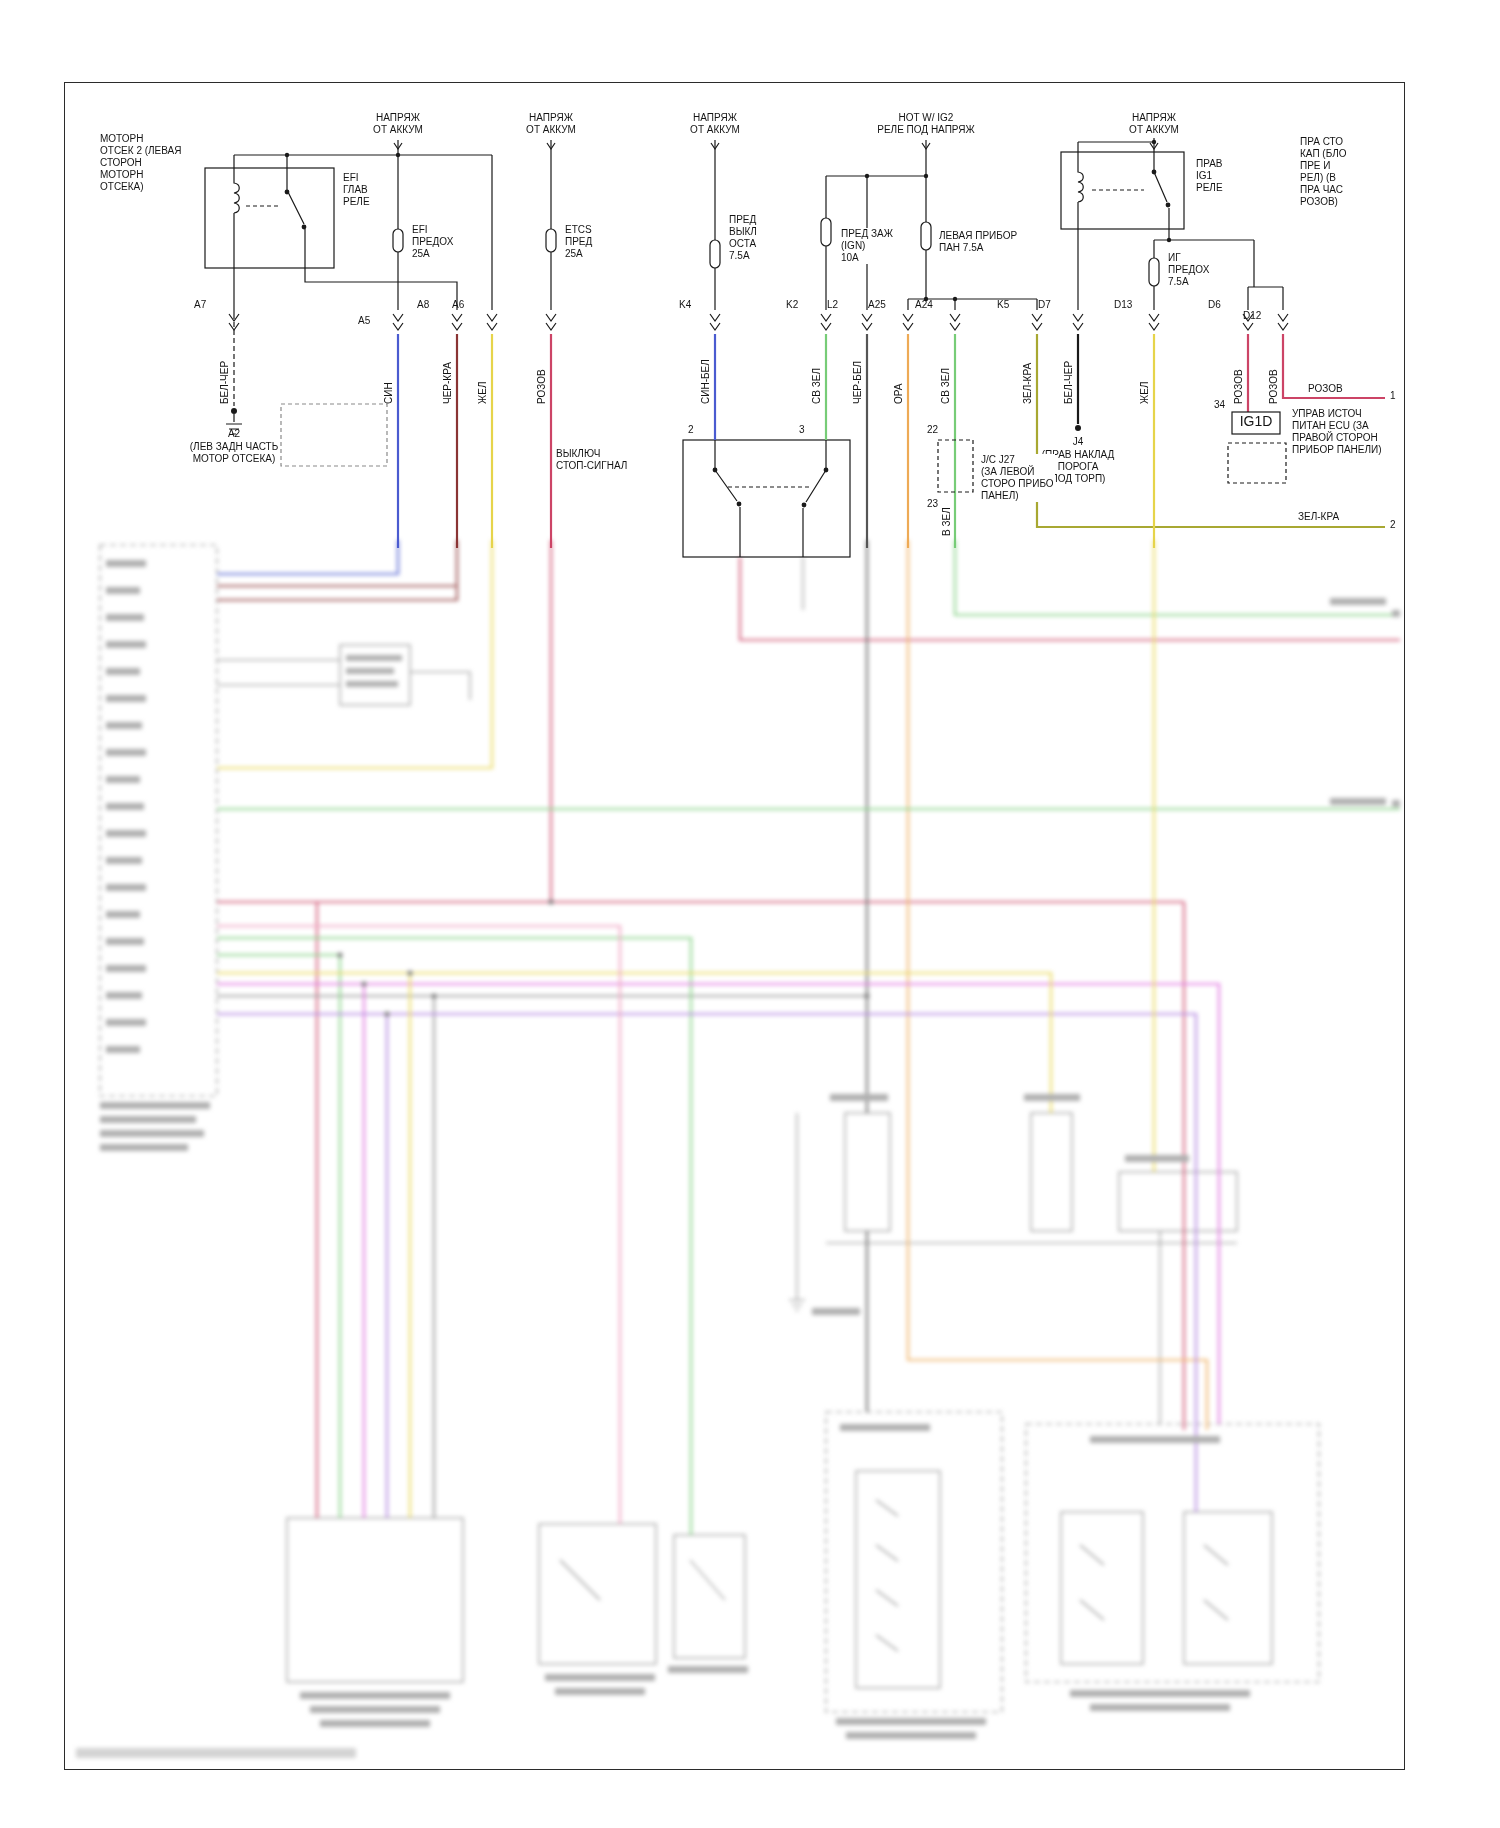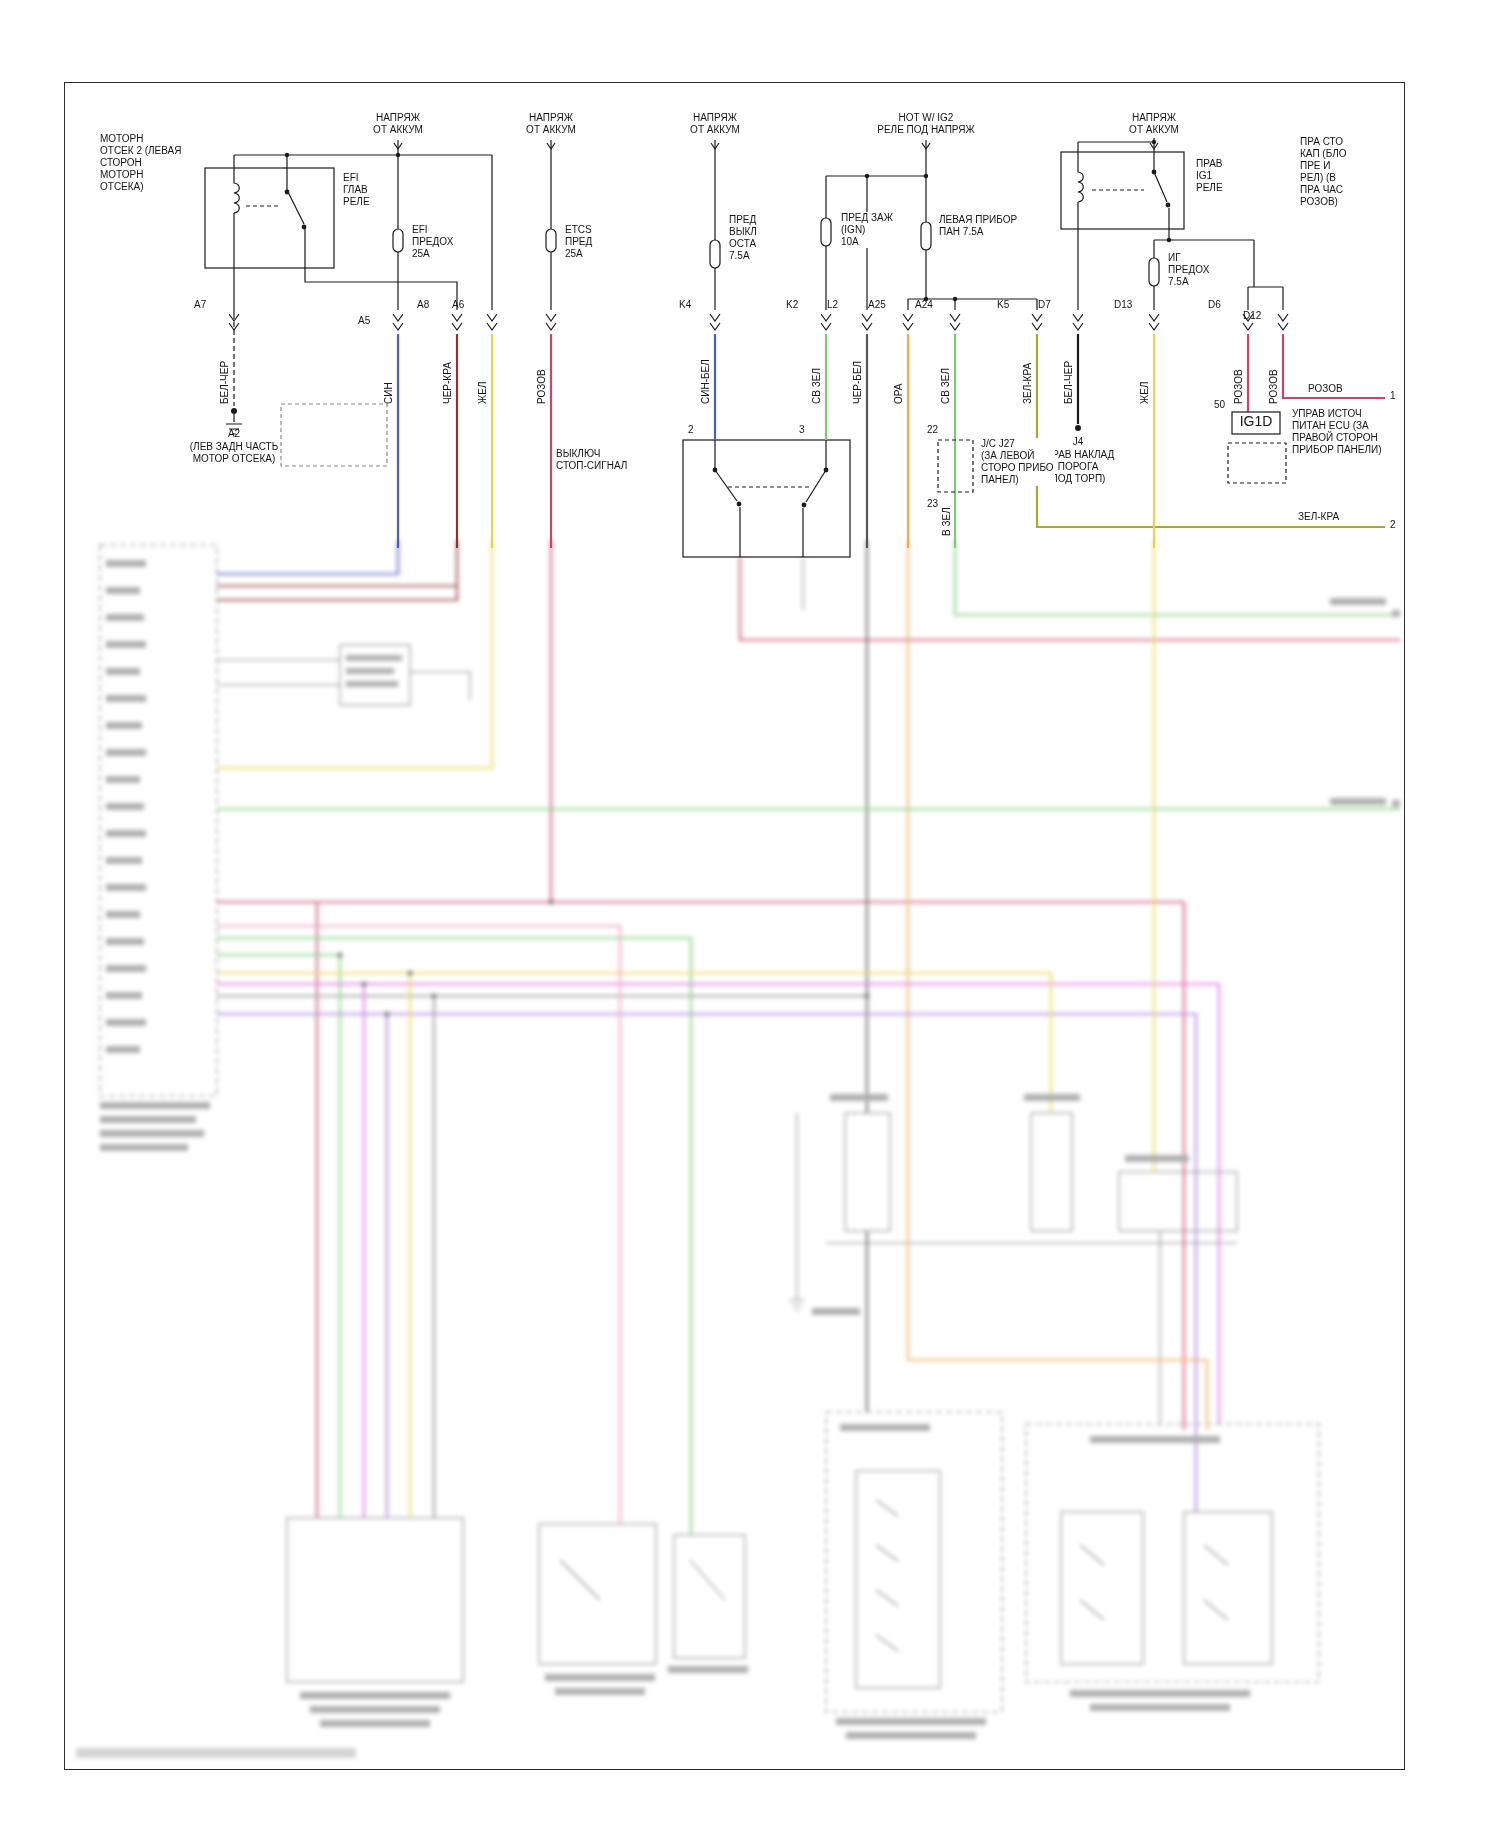--- a/index.html
+++ b/index.html
@@ -5,21 +5,21 @@
   * { box-sizing: border-box; }
   html,body { margin:0; padding:0; background:#ffffff; }
   body { font-family:"Liberation Sans", sans-serif; }
   #page { position:relative; width:1500px; height:1828px; background:#fff; overflow:hidden; }
   #frame { position:absolute; left:64px; top:82px; width:1341px; height:1688px; border:1.5px solid #2b2b2b; }
   svg.layer { position:absolute; left:0; top:0; }
   #svg-blur { filter: blur(2.2px) opacity(0.8); }
   .lbl { position:absolute; font-size:10px; line-height:12px; color:#141414; white-space:pre-line; }
   .ctr { text-align:center; }
   .rt  { }
-  .bg  { background:#ffffff; padding:0 1px; }
+  .bg  { background:#ffffff; padding:0 1px;margin-top:16px; }
   .sm  { font-size:14px; line-height:11px; }
   .vlbl { transform-origin:0 0; transform:rotate(-90deg); white-space:nowrap; }
 </style>
 </head>
 <body>
 
 <div id="page">
   <div id="frame"></div>
 
   <svg id="svg-blur" class="layer" width="1500" height="1828" viewBox="0 0 1500 1828">
@@ -328,21 +328,21 @@
     <div class="lbl rt" style="left:799px;top:424px;width:22px">3</div>
 
     <div class="lbl rt" style="left:927px;top:424px;width:22px">22</div>
     <div class="lbl rt" style="left:927px;top:498px;width:22px">23</div>
     <div class="lbl bg" style="left:980px;top:438px">J/C J27
 (ЗА ЛЕВОЙ
 СТОРО ПРИБО
 ПАНЕЛ)</div>
     <div class="lbl vlbl" style="left:941px;top:536px">В ЗЕЛ</div>
 
-    <div class="lbl rt" style="left:1214px;top:399px;width:26px">50</div>
+    <div class="lbl rt" style="left:1214px;top:399px;width:26px">34</div>
     <div class="lbl ctr sm" style="left:1232px;top:416px;width:48px">IG1D</div>
     <div class="lbl" style="left:1292px;top:408px">УПРАВ ИСТОЧ
 ПИТАН ECU (ЗА
 ПРАВОЙ СТОРОН
 ПРИБОР ПАНЕЛИ)</div>
 
     <div class="lbl" style="left:1308px;top:383px">РОЗОВ</div>
     <div class="lbl" style="left:1390px;top:390px">1</div>
     <div class="lbl" style="left:1298px;top:511px">ЗЕЛ-КРА</div>
     <div class="lbl" style="left:1390px;top:519px">2</div>

